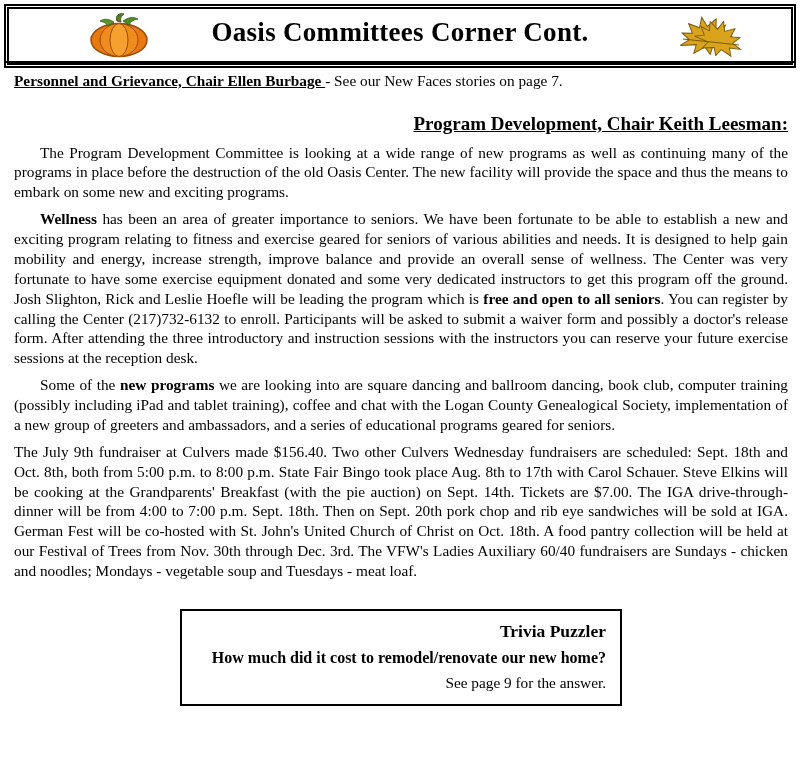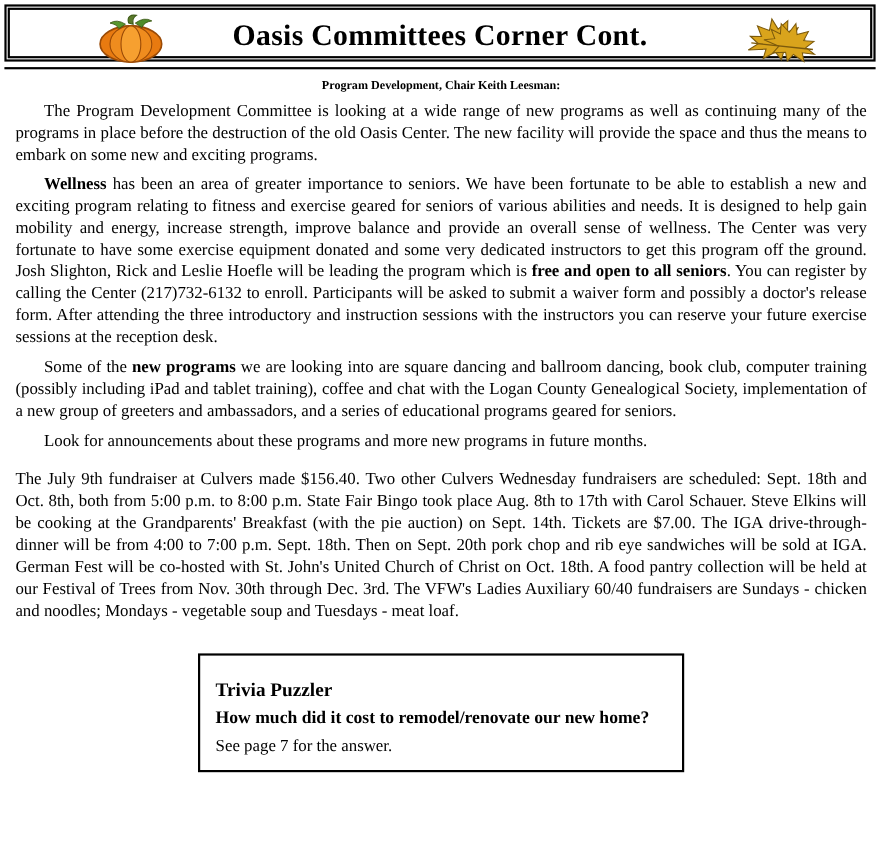--- a/index.html
+++ b/index.html
@@ -5,21 +5,21 @@
   * { margin: 0; padding: 0; box-sizing: border-box; }
   html, body { background: #ffffff; }
   body {
     width: 800px; height: 775px;
     position: relative;
     font-family: "Liberation Serif", serif;
     color: #000;
     overflow: hidden;
   }
   .header-box {
-    position: absolute; top: 4px; left: 4px; width: 792px; height: 52px;
+    position: absolute; top: 4px; left: 4px; width: 792px; height: 64px;
     border: 5px double #000;
     background: #fff;
   }
   .header-title {
     position: absolute; left: 0; right: 0; top: 8px;
     text-align: center;
     font-size: 27px; font-weight: bold;
     letter-spacing: 0.3px;
   }
   .icon { position: absolute; top: 3px; }
@@ -33,30 +33,30 @@
     position: absolute; top: 71px; left: 14px; width: 774px;
     font-size: 15.3px; line-height: 1.3;
     text-align: justify;
   }
   .para { margin: 0 0 7px 0; }
   .indent { text-indent: 26px; }
   .bold { font-weight: bold; margin-top: 12px; }
   .bold-u { font-weight: bold; text-decoration: underline; }
   .personnel-line { margin-bottom: 21px; }
   .section-heading {
-    font-size: 11px; font-weight: bold; 
-    margin: 0 0 6px 0; text-align: center;
+    font-size: 19px; font-weight: bold; text-decoration: underline;
+    margin: 0 0 6px 0; text-align: right;
   }
   .last-program-para { margin-bottom: 16px; }
   .trivia-box {
     width: 442px;
     margin: 28px auto 0 auto;
     border: 2px solid #000;
-    padding: 20px 14px 11px 14px;
-    text-align: left;
+    padding: 9px 14px 11px 14px;
+    text-align: right;
     text-indent: 0;
   }
   .trivia-title { font-size: 17.5px; font-weight: bold; margin-bottom: 5px; }
   .trivia-question { font-size: 16px; font-weight: bold; margin-bottom: 5px; font-family: Liberation Serif, serif; }
   .trivia-note { font-size: 15.3px; }
 </style>
 </head>
 <body>
 
 <div>
@@ -80,34 +80,34 @@
           <path d="M2 26 L12 22 L6 14 L16 16 L14 6 L24 12 L28 2 L32 12 L42 6 L40 16 L50 14 L44 22 L54 26 L42 28 L46 36 L34 32 L30 40 L26 32 L14 36 L18 28 Z" transform="translate(16 4) scale(0.92) rotate(16 28 21)"></path>
         </g>
         <path d="M6 24 L62 30" stroke="#7c5a0c" stroke-width="1.2" fill="none"></path>
       </svg>
     </span>
   </div>
   <div class="header-rule"></div>
 
   <div class="content">
 
+    <p class="para personnel-line"><span class="bold-u">Personnel and Grievance, Chair Ellen Burbage </span><span> - See our New Faces stories on page 7.</span></p>
 
     <h2 class="section-heading">Program Development, Chair Keith Leesman:</h2>
 
     <p class="para indent">The Program Development Committee is looking at a wide range of new programs as well as continuing many of the programs in place before the destruction of the old Oasis Center.  The new facility will provide the space and thus the means to embark on some new and exciting programs.</p>
 
     <p class="para indent"><span class="bold">Wellness</span><span> has been an area of greater importance to seniors.  We have been fortunate to be able to establish a new and exciting program relating to fitness and exercise geared for seniors of various abilities and needs.  It is designed to help gain mobility and energy, increase strength, improve balance and provide an overall sense of wellness.  The Center was very fortunate to have some exercise equipment donated and some very dedicated instructors to get this program off the ground.  Josh Slighton, Rick and Leslie Hoefle will be leading the program which is </span><span class="bold">free and open to all seniors</span><span>.  You can register by calling the Center (217)732-6132 to enroll.  Participants will be asked to submit a waiver form and possibly a doctor's release form.  After attending the three introductory and instruction sessions with the instructors you can reserve your future exercise sessions at the reception desk.</span></p>
 
     <p class="para indent"><span>Some of the </span><span class="bold">new programs</span><span> we are looking into are square dancing and ballroom dancing, book club, computer training (possibly including iPad and tablet training), coffee and chat with the Logan County Genealogical Society, implementation of a new group of greeters and ambassadors, and a series of educational programs geared for seniors.</span></p>
 
-    <p class="para indent last-program-para">Look for announcements about these programs and more new programs in future months.</p>
 
 
     <p class="para">The July 9th fundraiser at Culvers made $156.40.  Two other Culvers Wednesday fundraisers are scheduled:  Sept. 18th and Oct. 8th, both from 5:00 p.m. to 8:00 p.m.  State Fair Bingo took place Aug. 8th to 17th with Carol Schauer.  Steve Elkins will be cooking at the Grandparents' Breakfast (with the pie auction) on Sept. 14th.  Tickets are $7.00.  The IGA drive-through-dinner will be from 4:00 to 7:00 p.m. Sept. 18th.  Then on Sept. 20th pork chop and rib eye sandwiches will be sold at IGA.  German Fest will be co-hosted with St. John's United Church of Christ on Oct. 18th.  A food pantry collection will be held at our Festival of Trees from Nov. 30th through Dec. 3rd.  The VFW's Ladies Auxiliary 60/40 fundraisers are Sundays - chicken and noodles; Mondays - vegetable soup and Tuesdays - meat loaf.</p>
 
     <div class="trivia-box">
       <div class="trivia-title">Trivia Puzzler</div>
       <div class="trivia-question">How much did it cost to remodel/renovate our new home?</div>
-      <div class="trivia-note">See page 7 for the answer.</div>
+      <div class="trivia-note">See page 9 for the answer.</div>
     </div>
 
   </div>
 </div>
 
 </body></html>

